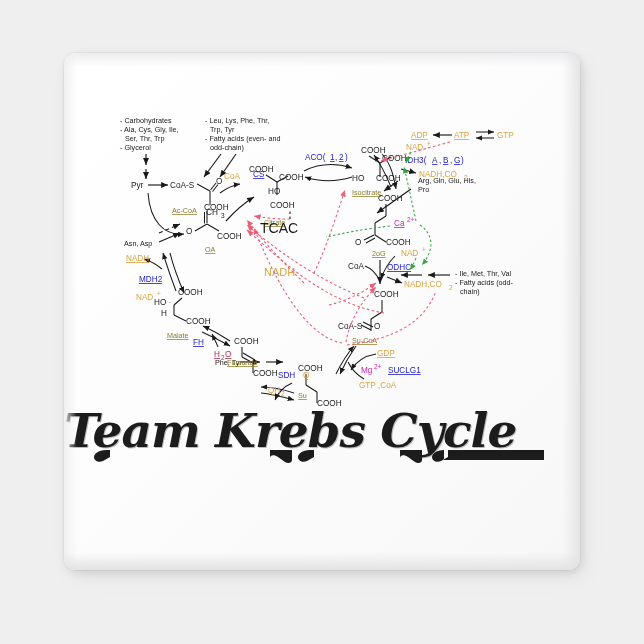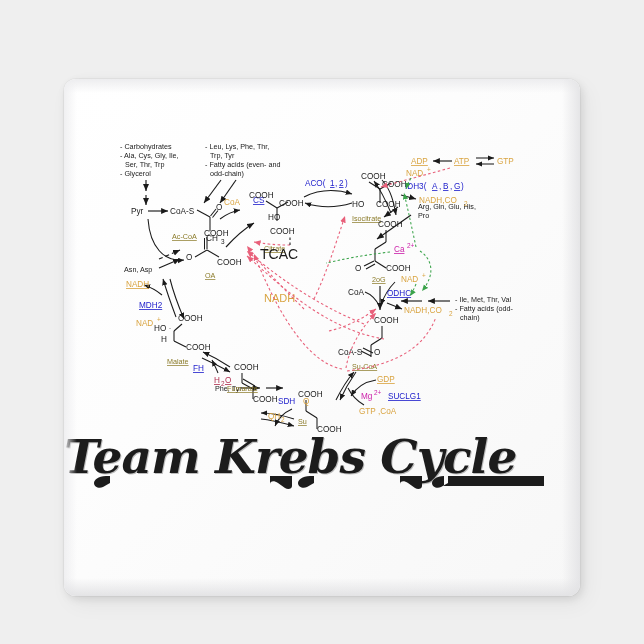--- a/index.html
+++ b/index.html
@@ -6,21 +6,21 @@
   body{
     width:644px;height:644px;
     background:#efefef;
     font-family:"Liberation Sans", sans-serif;
     overflow:hidden;
   }
   #stage{position:relative;width:644px;height:644px;}
 
   
   .product{
-    position:absolute;left:64px;top:79px;width:516px;height:517px;
+    position:absolute;left:64px;top:53px;width:516px;height:517px;
     border-radius:12px;
     background:
       linear-gradient(135deg,#ffffff 0%,#fdfdfd 40%,#f7f7f7 100%);
     box-shadow:
       0 0 0 1px rgba(0,0,0,0.035),
       2px 3px 9px rgba(0,0,0,0.10),
       6px 8px 22px rgba(0,0,0,0.05);
   }
   .product .bevel-tl{
     position:absolute;left:0;top:0;right:0;height:14px;

